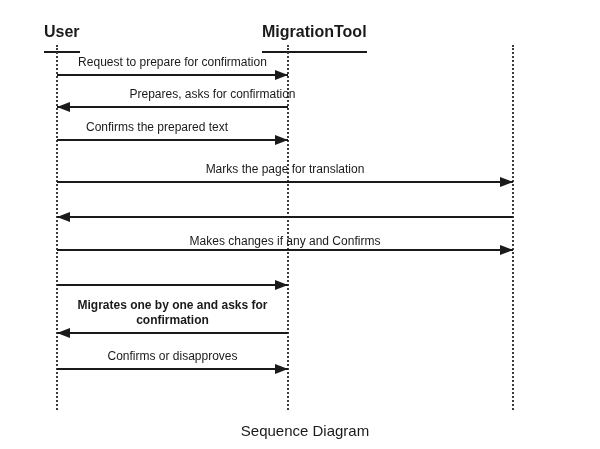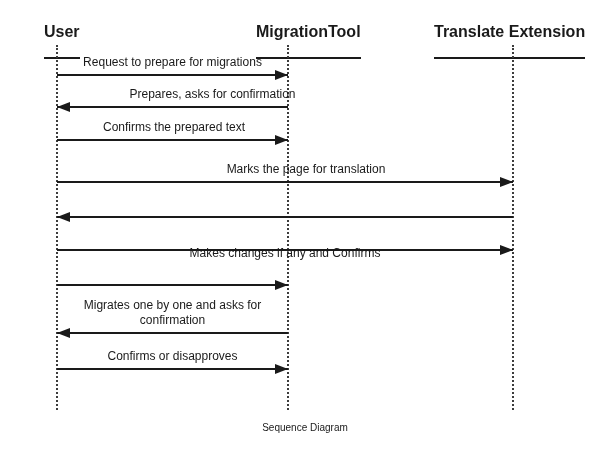--- a/index.html
+++ b/index.html
@@ -17,21 +17,21 @@
     overflow:hidden;
   }
   .actor{
     position:absolute;
     top:23px;
     font-weight:bold;
     font-size:16px;
     line-height:17px;
     color:var(--text);
     border-bottom:2px solid var(--text);
-    padding-bottom:17px;
+    padding-bottom:11px;
     white-space:nowrap;
   }
   .lifeline{
     position:absolute;
     top:45px;
     height:365px;
     width:0;
     border-left:2px dotted var(--lifeline);
   }
   .msg-row{position:absolute;inset:0;}
@@ -54,73 +54,72 @@
     border-top:5px solid transparent;
     border-bottom:5px solid transparent;
   }
   .head-right{border-left:13px solid var(--line);}
   .head-left{border-right:13px solid var(--line);}
   .caption{
     position:absolute;
     left:305px;
     top:422px;
     transform:translateX(-50%);
-    font-size:10px;
+    font-size:15px;
     color:var(--text);
     white-space:nowrap;
   }
 </style>
 </head>
 <body>
 
 <div class="canvas">
   <div class="actor" style="left:44px">User</div>
-  <div class="actor" style="left:256px">MigrationTool</div>
-  <div class="actor" style="left:434px">Translate Extension</div>
+  <div class="actor" style="left:262px">MigrationTool</div>
 
   <div class="lifeline" style="left:56px"></div>
   <div class="lifeline" style="left:287px"></div>
   <div class="lifeline" style="left:512px"></div>
 
   <div id="messages">
       <div class="msg-row">
-        <div class="msg-label" style="left: 172.5px; bottom: 379px; max-width: 221px;">Request to prepare for migrations</div>
+        <div class="msg-label" style="left: 172.5px; bottom: 379px; max-width: 221px;">Request to prepare for confirmation</div>
         <div class="msg-line" style="left: 57px; width: 231px; top: 74px;"></div>
         <div class="head-right" style="top: 70px; left: 275px;"></div>
       </div>
       <div class="msg-row">
         <div class="msg-label" style="left: 172.5px; bottom: 347px; max-width: 221px; margin-left: 40px;">Prepares, asks for confirmation</div>
         <div class="msg-line" style="left: 57px; width: 231px; top: 106px;"></div>
         <div class="head-left" style="top: 102px; left: 57px;"></div>
       </div>
       <div class="msg-row">
-        <div class="msg-label" style="left: 174px; bottom: 314px; max-width: 221px;">Confirms the prepared text</div>
+        <div class="msg-label" style="left: 157px; bottom: 314px; max-width: 221px;">Confirms the prepared text</div>
         <div class="msg-line" style="left: 57px; width: 231px; top: 139px;"></div>
         <div class="head-right" style="top: 135px; left: 275px;"></div>
       </div>
       <div class="msg-row">
-        <div class="msg-label" style="left: 285px; bottom: 272px; max-width: 446px; margin-left: 21px;">Marks the page for translation</div>
+        <div class="msg-label" style="left: 285px; bottom: 272px; max-width: 446px;">Marks the page for translation</div>
         <div class="msg-line" style="left: 57px; width: 456px; top: 181px;"></div>
         <div class="head-right" style="top: 177px; left: 500px;"></div>
       </div>
       <div class="msg-row">
         <div class="msg-line" style="left: 57px; width: 456px; top: 216px;"></div>
         <div class="head-left" style="top: 212px; left: 57px;"></div>
       </div>
       <div class="msg-row">
-        <div class="msg-label" style="left: 285px; bottom: 188px; max-width: 446px;">Makes changes if any and Confirms</div>
+        <div class="msg-label" style="left: 285px; bottom: 200px; max-width: 446px;">Makes changes if any and Confirms</div>
         <div class="msg-line" style="left: 57px; width: 456px; top: 249px;"></div>
         <div class="head-right" style="top: 245px; left: 500px;"></div>
       </div>
       <div class="msg-row">
         <div class="msg-line" style="left: 57px; width: 231px; top: 284px;"></div>
         <div class="head-right" style="top: 280px; left: 275px;"></div>
       </div>
       <div class="msg-row">
-        <div class="msg-label" style="left: 172.5px; bottom: 121px; max-width: 221px;">Migrates one by one and asks for confirmation</div>
+        <div class="msg-label" style="left: 172.5px; bottom: 121px; max-width: 221px; font-weight: bold;">Migrates one by one and asks for confirmation</div>
         <div class="msg-line" style="left: 57px; width: 231px; top: 332px;"></div>
         <div class="head-left" style="top: 328px; left: 57px;"></div>
       </div>
       <div class="msg-row">
         <div class="msg-label" style="left: 172.5px; bottom: 85px; max-width: 221px; margin-top: 8px;">Confirms or disapproves</div>
         <div class="msg-line" style="left: 57px; width: 231px; top: 368px;"></div>
         <div class="head-right" style="top: 364px; left: 275px;"></div>
       </div>
     </div>
 

